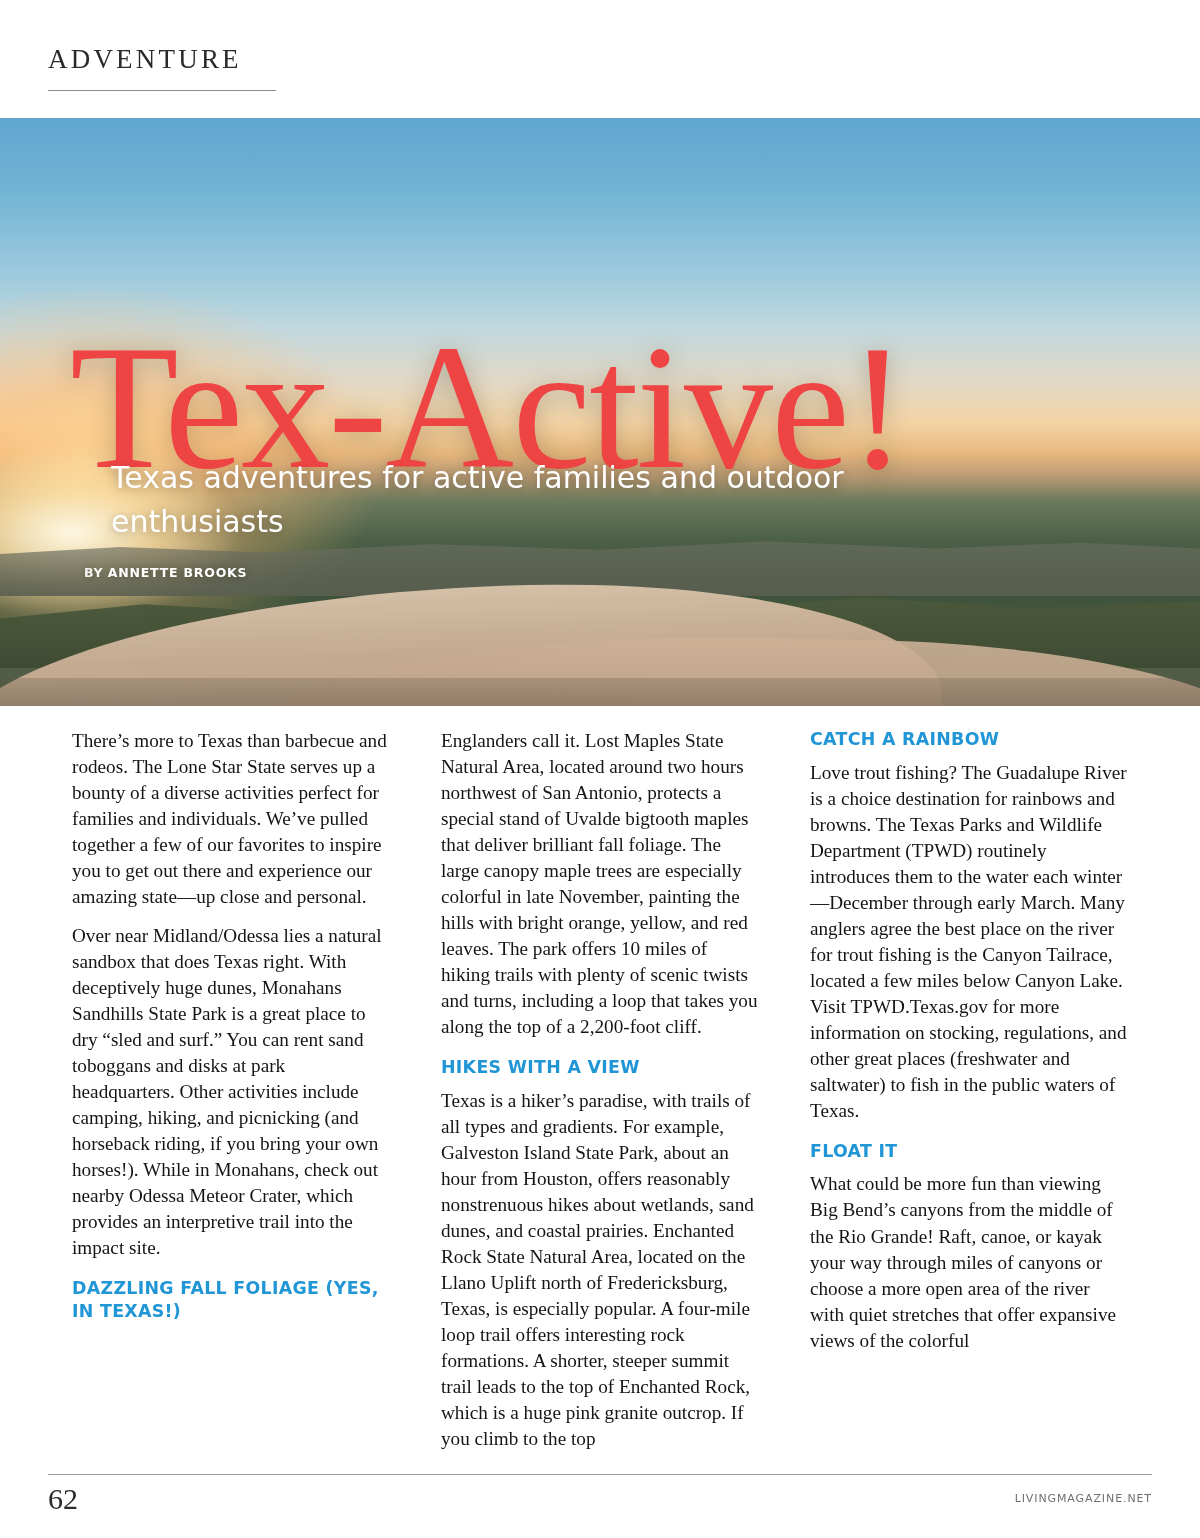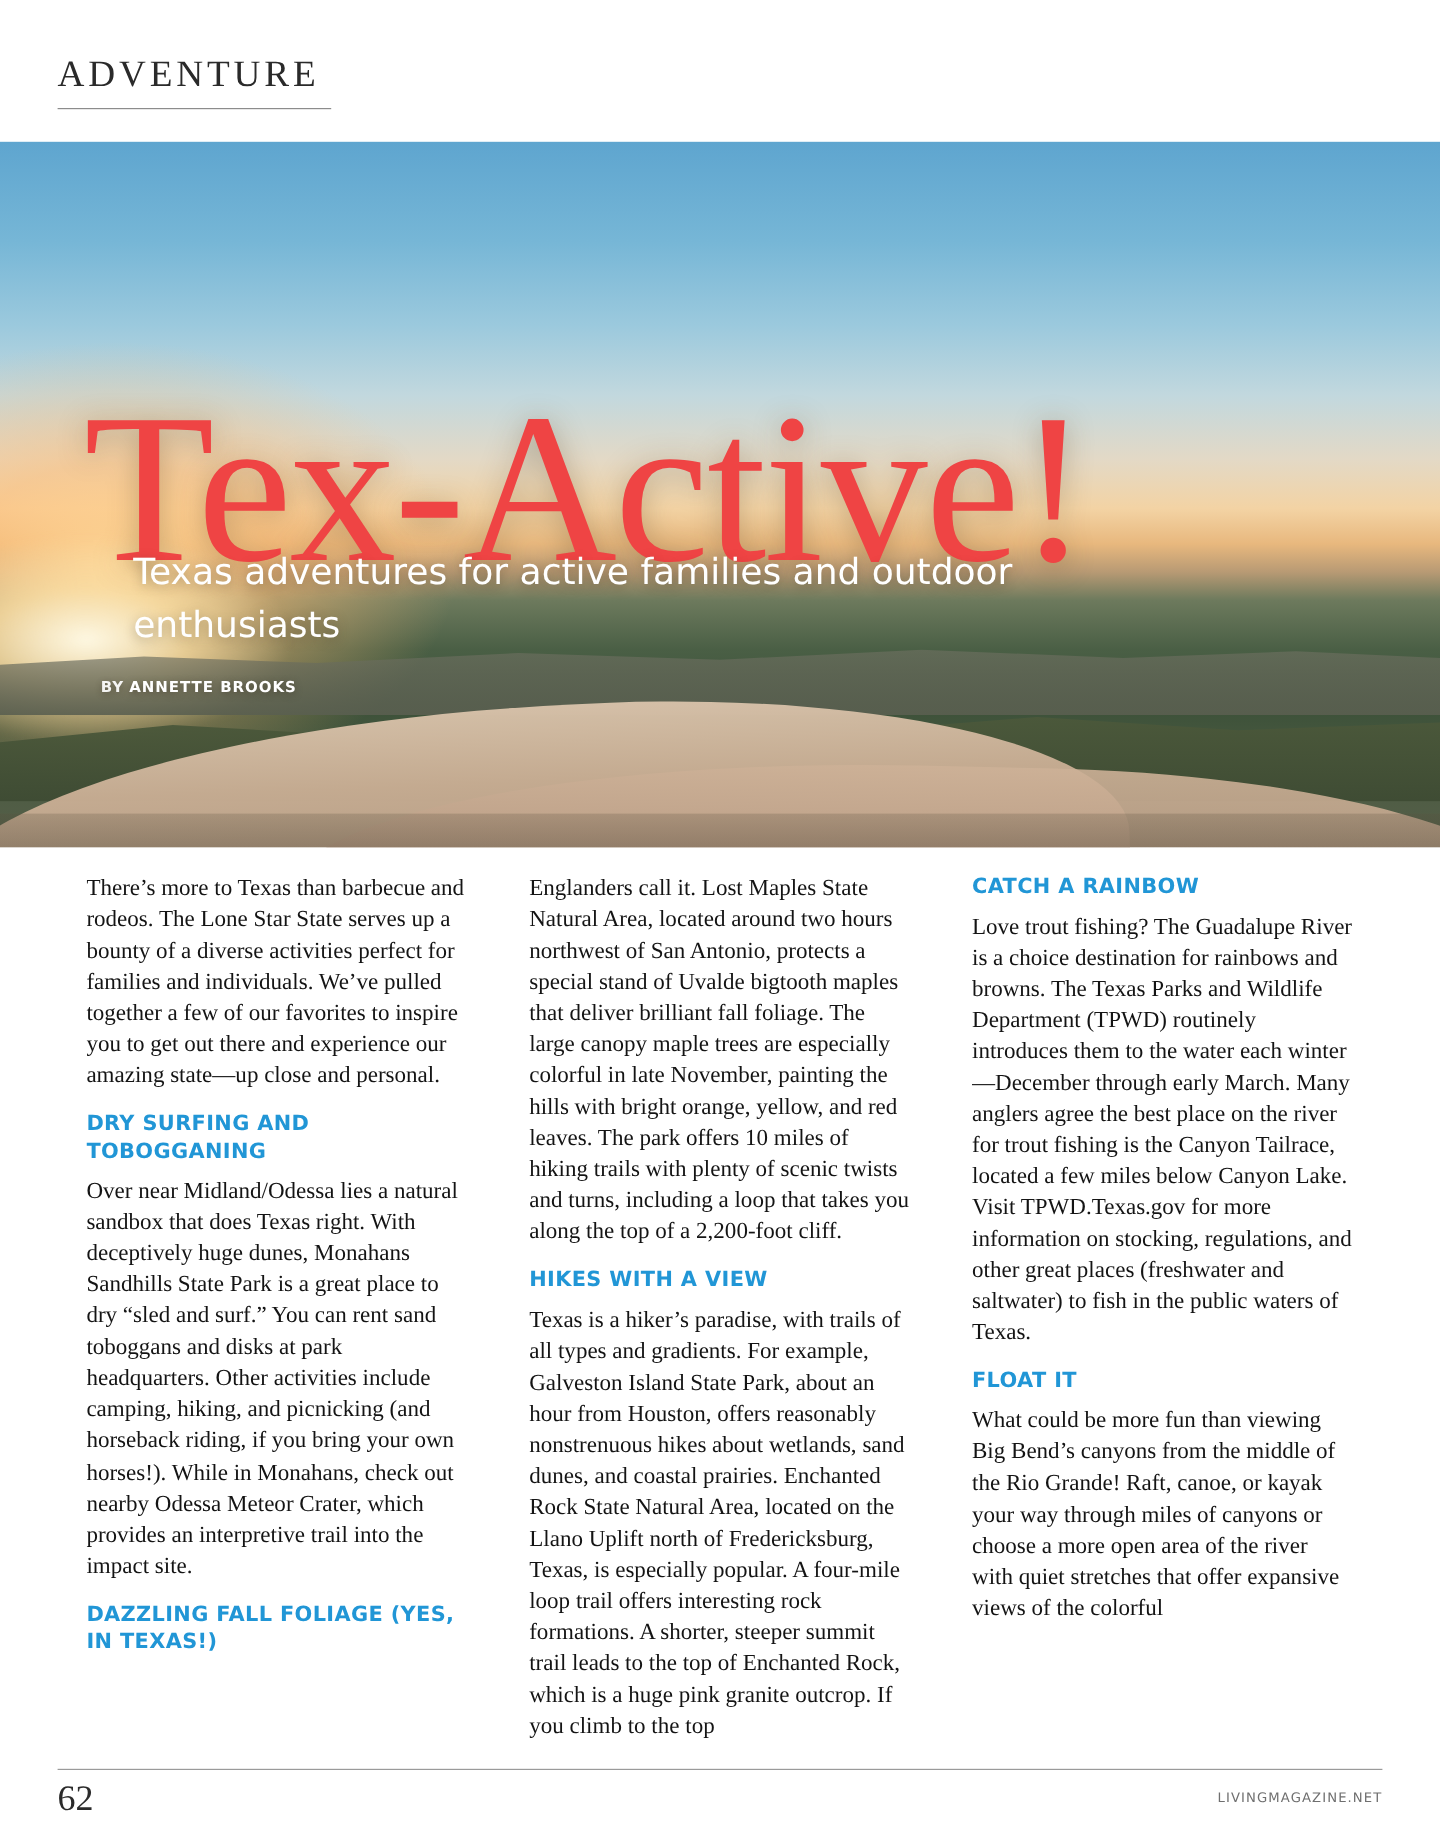--- a/index.html
+++ b/index.html
@@ -22,21 +22,21 @@
     top: 0;
     left: 0;
     width: 1200px;
     height: 118px;
   }
   .kicker {
     position: absolute;
     left: 48px;
     top: 44px;
     font-family: "Liberation Serif", serif;
-    font-size: 31px;
+    font-size: 27px;
     letter-spacing: 3.2px;
     color: #2a2a2a;
     font-weight: 400;
   }
   .kicker-rule {
     position: absolute;
     left: 48px;
     top: 90px;
     width: 228px;
     height: 1px;
@@ -261,21 +261,20 @@
   <div class="hero-sub">Texas adventures for active families and outdoor enthusiasts</div>
   <div class="hero-byline">
     <span class="by">BY</span>
     <span class="author">ANNETTE BROOKS</span>
   </div>
 </div>
 
 <div class="columns">
   <div class="col">
       <p>There’s more to Texas than barbecue and rodeos. The Lone Star State serves up a bounty of a diverse activities perfect for families and individuals. We’ve pulled together a few of our favorites to inspire you to get out there and experience our amazing state—up close and personal.</p>
-      <h3 class="subhead">DRY SURFING AND TOBOGGANING</h3>
       <p>Over near Midland/Odessa lies a natural sandbox that does Texas right. With deceptively huge dunes, Monahans Sandhills State Park is a great place to dry “sled and surf.” You can rent sand toboggans and disks at park headquarters. Other activities include camping, hiking, and picnicking (and horseback riding, if you bring your own horses!). While in Monahans, check out nearby Odessa Meteor Crater, which provides an interpretive trail into the impact site.</p>
       <h3 class="subhead">DAZZLING FALL FOLIAGE (YES, IN TEXAS!)</h3>
     </div>
   <div class="col">
       <p>Englanders call it. Lost Maples State Natural Area, located around two hours northwest of San Antonio, protects a special stand of Uvalde bigtooth maples that deliver brilliant fall foliage. The large canopy maple trees are especially colorful in late November, painting the hills with bright orange, yellow, and red leaves. The park offers 10 miles of hiking trails with plenty of scenic twists and turns, including a loop that takes you along the top of a 2,200-foot cliff.</p>
       <h3 class="subhead">HIKES WITH A VIEW</h3>
       <p>Texas is a hiker’s paradise, with trails of all types and gradients. For example, Galveston Island State Park, about an hour from Houston, offers reasonably nonstrenuous hikes about wetlands, sand dunes, and coastal prairies. Enchanted Rock State Natural Area, located on the Llano Uplift north of Fredericksburg, Texas, is especially popular. A four-mile loop trail offers interesting rock formations. A shorter, steeper summit trail leads to the top of Enchanted Rock, which is a huge pink granite outcrop. If you climb to the top</p>
     </div>
   <div class="col">
       <h3 class="subhead">CATCH A RAINBOW</h3>

